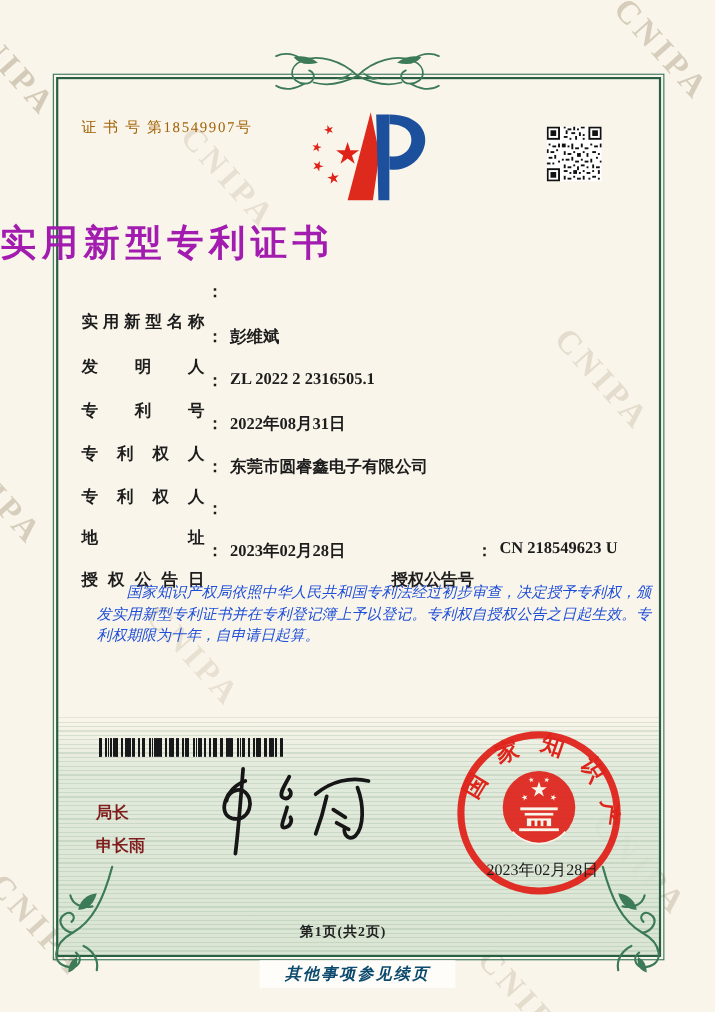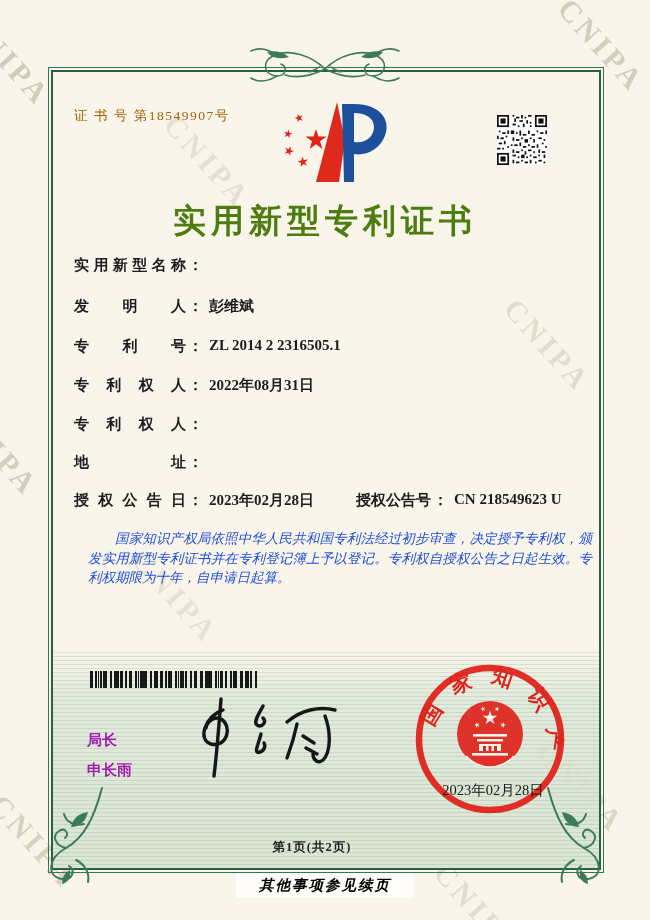--- a/index.html
+++ b/index.html
@@ -20,53 +20,53 @@
   .band{position:absolute;left:51px;top:652px;width:548px;height:217px;
         background:
           repeating-linear-gradient(0deg, rgba(120,160,130,0.22) 0 1px, rgba(0,0,0,0) 1px 4px),
           linear-gradient(180deg, rgba(222,232,217,0) 0%, rgba(222,232,217,0.85) 22%, rgba(216,228,210,0.95) 100%);}
 
   .certno{position:absolute;left:74px;top:107px;font-size:13.5px;letter-spacing:1.5px;color:#a16207;}
 
   .logo{position:absolute;left:278px;top:98px;}
   .qr{position:absolute;left:497px;top:115px;}
 
-  .title{position:absolute;left:0;top:199px;width:650px;text-align:center;
-         font-size:33px;font-weight:bold;letter-spacing:5px;color:#4d7c0f;}
+  .title{position:absolute;left:0;top:199px;width:650px;
+         font-size:33px;font-weight:bold;letter-spacing:5px;color:#a21caf;}
 
   .row{position:absolute;left:74px;width:510px;display:flex;align-items:flex-start;
        font-size:15px;font-weight:600;color:#1d1d1d;white-space:nowrap;}
-  .lbl{display:inline-block;width:112px;text-align:justify;text-align-last:justify;}
+  .lbl{display:inline-block;width:112px;text-align:justify;text-align-last:justify;margin-top:27px;}
   .colon{display:inline-block;margin:0 6px 0 2px;}
   .val{font-weight:600;}
   .pair2{margin-left:42px;display:flex;}
   .pair2 .lbl{width:auto;text-align-last:auto;}
 
   .body-text{position:absolute;left:88px;top:529px;width:504px;
              font-size:13.5px;line-height:19.5px;color:#1d4ed8;font-style:italic;
              font-weight:500;text-align:justify;}
   .body-text p{margin:0 0 3px 0;text-indent:2em;}
 
   .barcode{position:absolute;left:90px;top:671px;width:168px;height:17px;
            background-image:
              repeating-linear-gradient(90deg,#16181a 0 2px,rgba(0,0,0,0) 2px 5px),
              repeating-linear-gradient(90deg,#16181a 0 1px,rgba(0,0,0,0) 1px 8px),
              repeating-linear-gradient(90deg,#16181a 0 3px,rgba(0,0,0,0) 3px 13px);}
 
   .director{position:absolute;left:87px;top:725px;font-family:"Liberation Sans","DejaVu Sans",sans-serif;
-            font-size:15px;color:#a21caf;font-weight:600;line-height:30px;}
+            font-size:15px;color:#7f1d1d;font-weight:600;line-height:30px;}
   .sig{position:absolute;left:183px;top:694px;}
 
   .seal{position:absolute;left:409px;top:660px;}
 
   .pageno{position:absolute;left:0;top:839px;width:624px;text-align:center;
           font-size:12.5px;font-weight:bold;color:#222;letter-spacing:1px;}
   .note{position:absolute;left:50%;top:873px;transform:translateX(-50%);
         background:#fefdfa;padding:3px 23px;font-size:14.5px;font-style:italic;
-        font-weight:600;letter-spacing:2px;color:#000000;white-space:nowrap;}
+        font-weight:600;letter-spacing:2px;color:#0c4a6e;white-space:nowrap;}
 
   .ornament-top{position:absolute;left:225px;top:45px;}
   .flourish{position:absolute;}
 </style>
 </head>
 <body>
 
 <div class="page">
 
   <span class="wm" style="left:-18px;top:6px;opacity:.55">CNIPA</span>
@@ -248,30 +248,31 @@
       <span class="colon">：</span>
   </div>
   <div class="row" style="top:297px">
     <span class="lbl">发明人</span>
       <span class="colon">：</span>
       <span class="val">彭维斌</span>
   </div>
   <div class="row" style="top:337px">
     <span class="lbl">专利号</span>
       <span class="colon">：</span>
-      <span class="val">ZL 2014 2 2316505.1</span>
+      <span class="val">ZL 2022 2 2316505.1</span>
   </div>
   <div class="row" style="top:376px">
     <span class="lbl">专利权人</span>
       <span class="colon">：</span>
       <span class="val">2022年08月31日</span>
   </div>
   <div class="row" style="top:415px">
     <span class="lbl">专利权人</span>
       <span class="colon">：</span>
+      <span class="val">东莞市圆睿鑫电子有限公司</span>
   </div>
   <div class="row" style="top:453px">
     <span class="lbl">地址</span>
       <span class="colon">：</span>
   </div>
   <div class="row" style="top:491px">
     <span class="lbl">授权公告日</span>
       <span class="colon">：</span>
       <span class="val">2023年02月28日</span>
     <span class="pair2">

